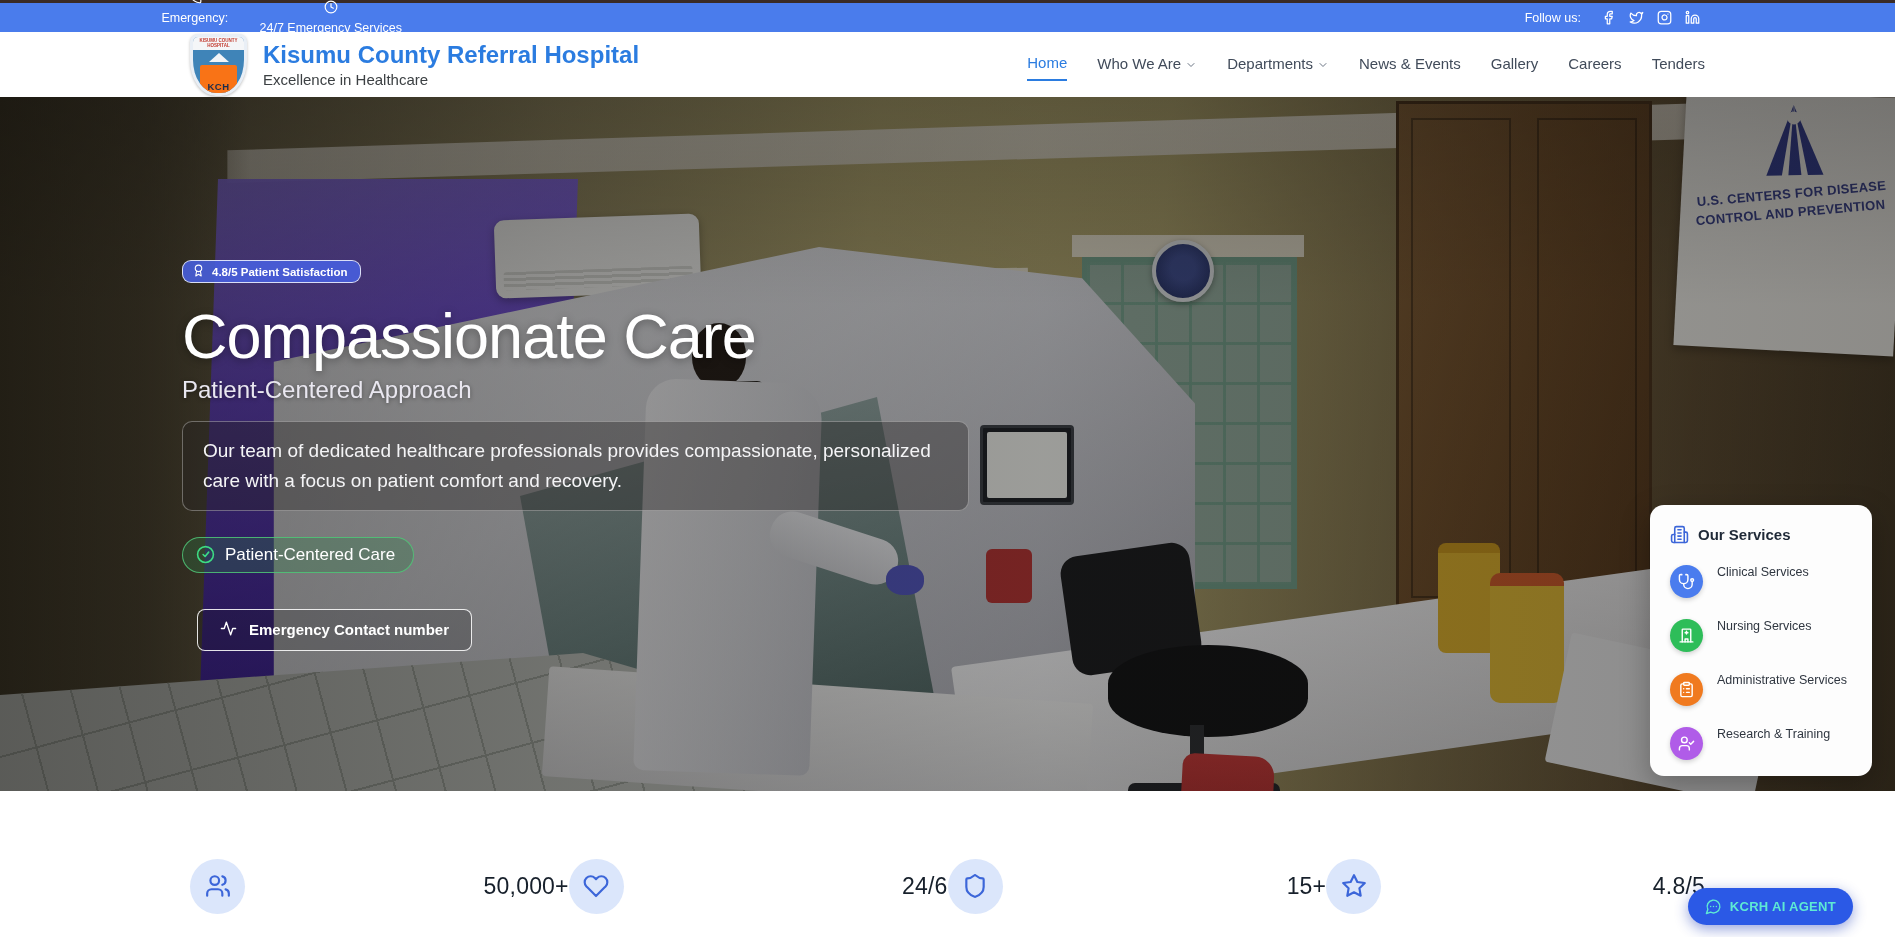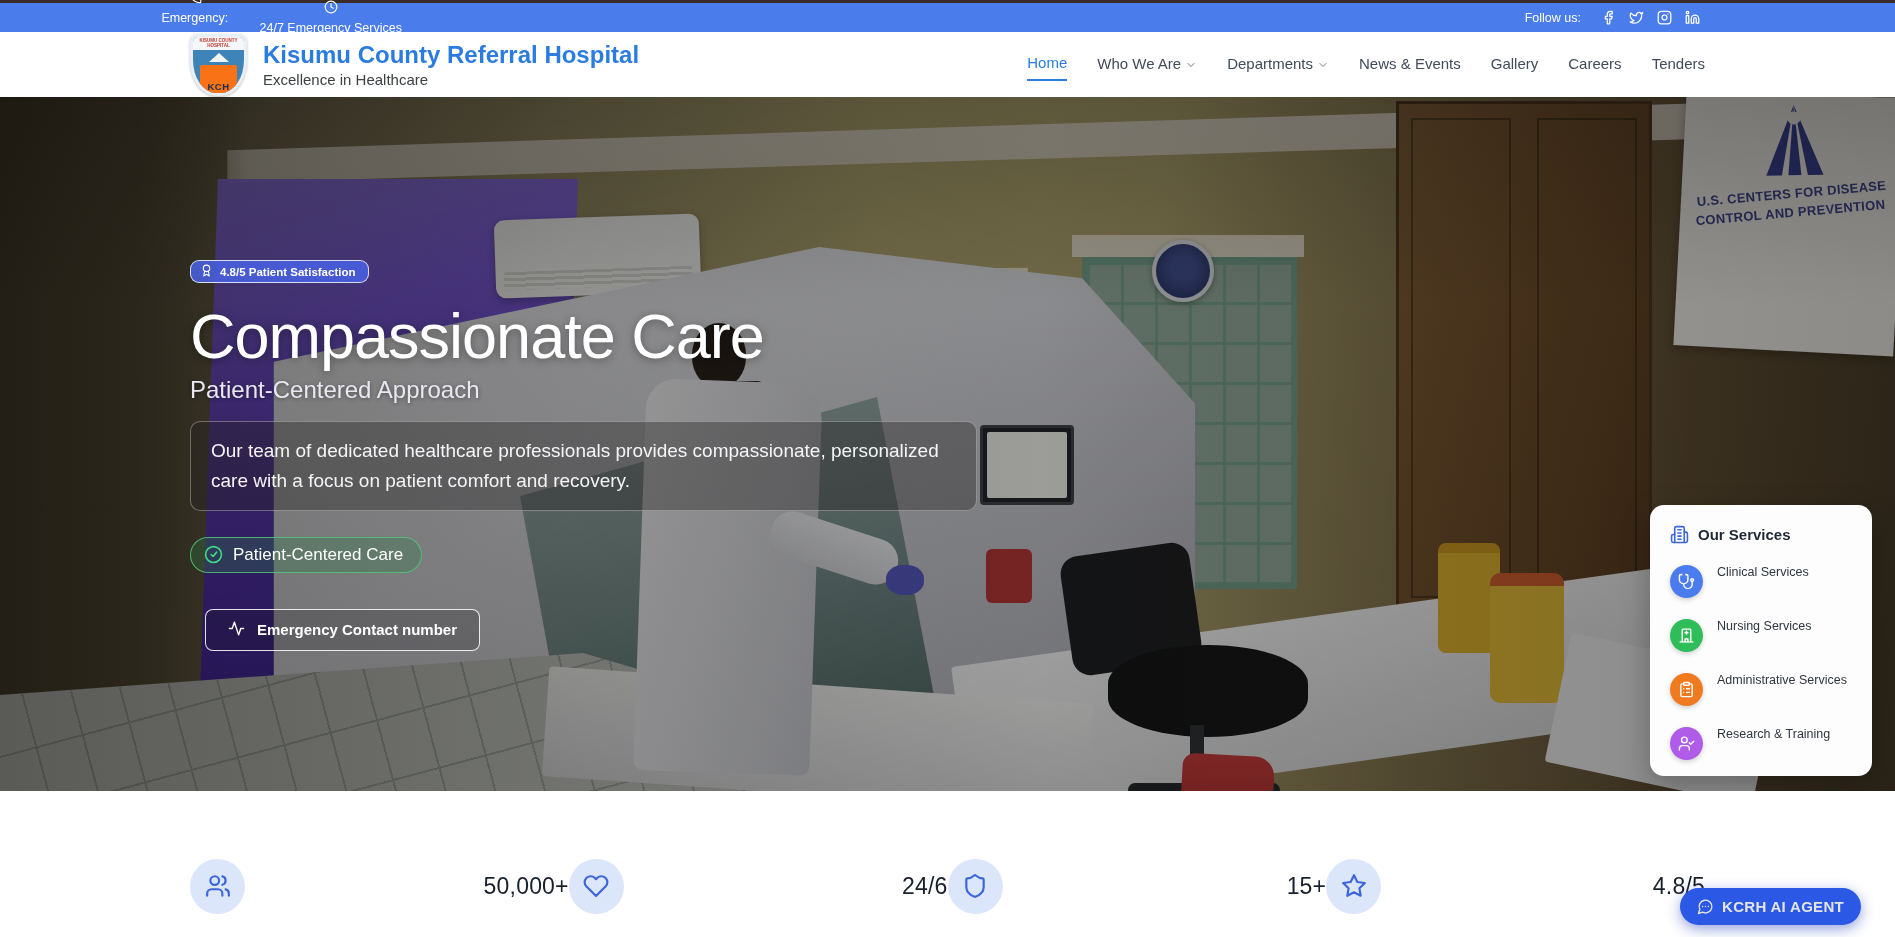--- a/index.html
+++ b/index.html
@@ -110,21 +110,21 @@
   .sc-floor { left:0; top:556px; width:1060px; height:140px;
     background-color:#bcc0bb;
     background-image:repeating-linear-gradient(75deg,transparent 0 46px,#9aa099 46px 48px),
                      repeating-linear-gradient(-15deg,transparent 0 60px,#9aa099 60px 62px);
     clip-path:polygon(0 30%,55% 0,100% 100%,0 100%); }
   .sc-overlay { inset:0;
     background:linear-gradient(90deg,rgba(10,8,6,.55) 0%,rgba(10,8,6,.42) 30%,rgba(10,8,6,.36) 55%,rgba(18,14,11,.46) 100%),
                linear-gradient(180deg,rgba(0,0,0,.18) 0%,rgba(0,0,0,0) 30%); }
 
   
-  .hero-content { position:absolute; left:190px; top:163px; width:800px; z-index:3; color:#fff; }
+  .hero-content { position:absolute; left:182px; top:163px; width:800px; z-index:3; color:#fff; }
   .hero-badge {
     display:inline-flex; align-items:center; gap:7px;
     background:rgba(72,96,224,.88); border:1px solid rgba(255,255,255,.8);
     border-radius:9px; padding:3px 12px 3px 9px; font-size:11.5px; font-weight:bold; color:#fff;
   }
   .hero-title { font-size:63px; font-weight:400; letter-spacing:-1px; line-height:1.12; margin-top:18px;
     text-shadow:0 2px 8px rgba(0,0,0,.35); }
   .hero-sub { font-size:24px; color:#e9e7f0; margin-top:4px; text-shadow:0 1px 4px rgba(0,0,0,.4); }
   .hero-desc {
     margin-top:17px; width:787px; background:rgba(38,35,33,.38); border:1px solid rgba(255,255,255,.32);
@@ -157,24 +157,24 @@
 
   
   .stats { height:146px; background:#fff; display:grid; grid-template-columns:repeat(4,1fr); padding:44px 190px 0; }
   .stat { display:flex; flex-direction:row; align-items:center; gap:23px;justify-content:space-between; }
   .stat-circle { width:55px; height:55px; border-radius:50%; background:var(--stat-circle,#dbe6fb);
     display:flex; align-items:center; justify-content:center; color:var(--stat-icon,#3c66d9); }
   .stat-value { font-size:23px; color:#17202b; letter-spacing:.2px; }
 
   
   .chat-btn {
-    position:fixed; right:34px; bottom:12px; z-index:10;
-    background:var(--chat-blue,#2b59e6); color:#e5e5e5; border:none; border-radius:20px;
+    position:fixed; right:42px; bottom:12px; z-index:10;
+    background:var(--chat-blue,#2b59e6); color:#5eead4; border:none; border-radius:20px;
     display:flex; align-items:center; gap:8px; padding:10px 17px; cursor:pointer;
-    font-family:"Liberation Sans", sans-serif; font-size:15px; font-weight:bold; letter-spacing:.3px;
+    font-family:"Liberation Sans", sans-serif; font-size:13px; font-weight:bold; letter-spacing:.3px;
     box-shadow:0 4px 14px rgba(20,50,180,.45);
   }
   .chat-btn .ic { display:flex; }
 </style>
 </head>
 <body>
 
 <div class="page">
   <div class="top-strip"></div>
 

